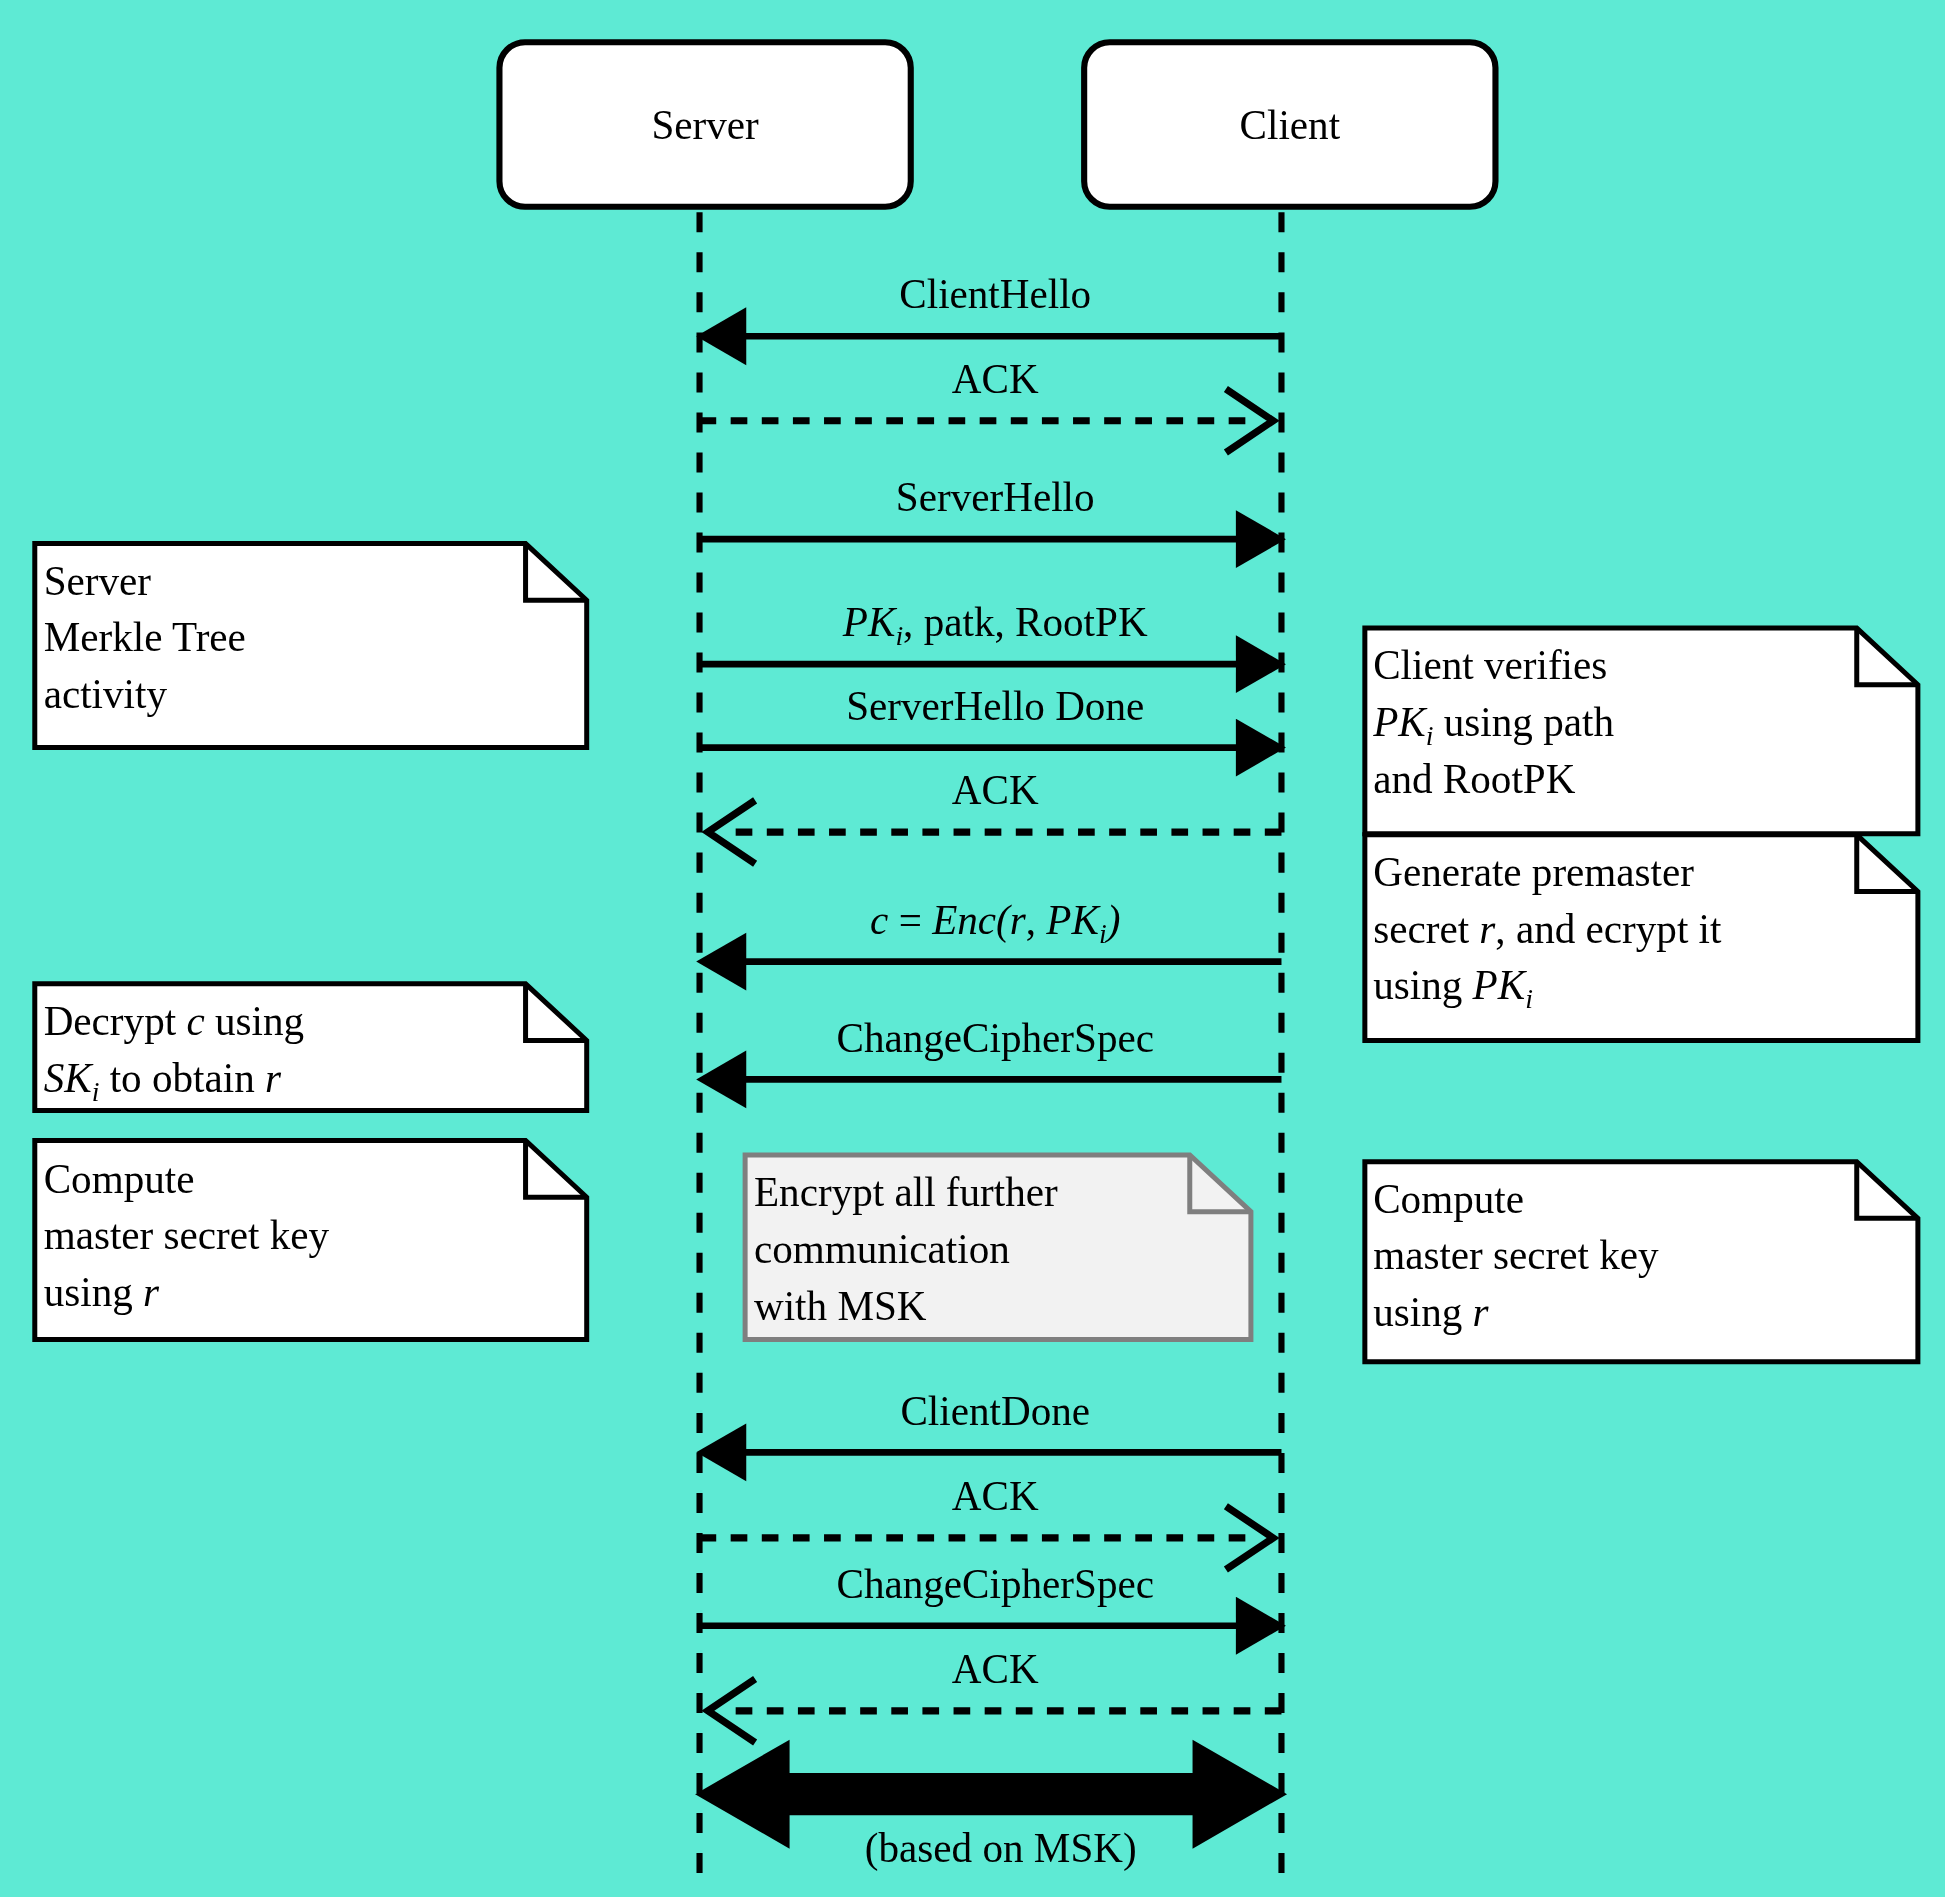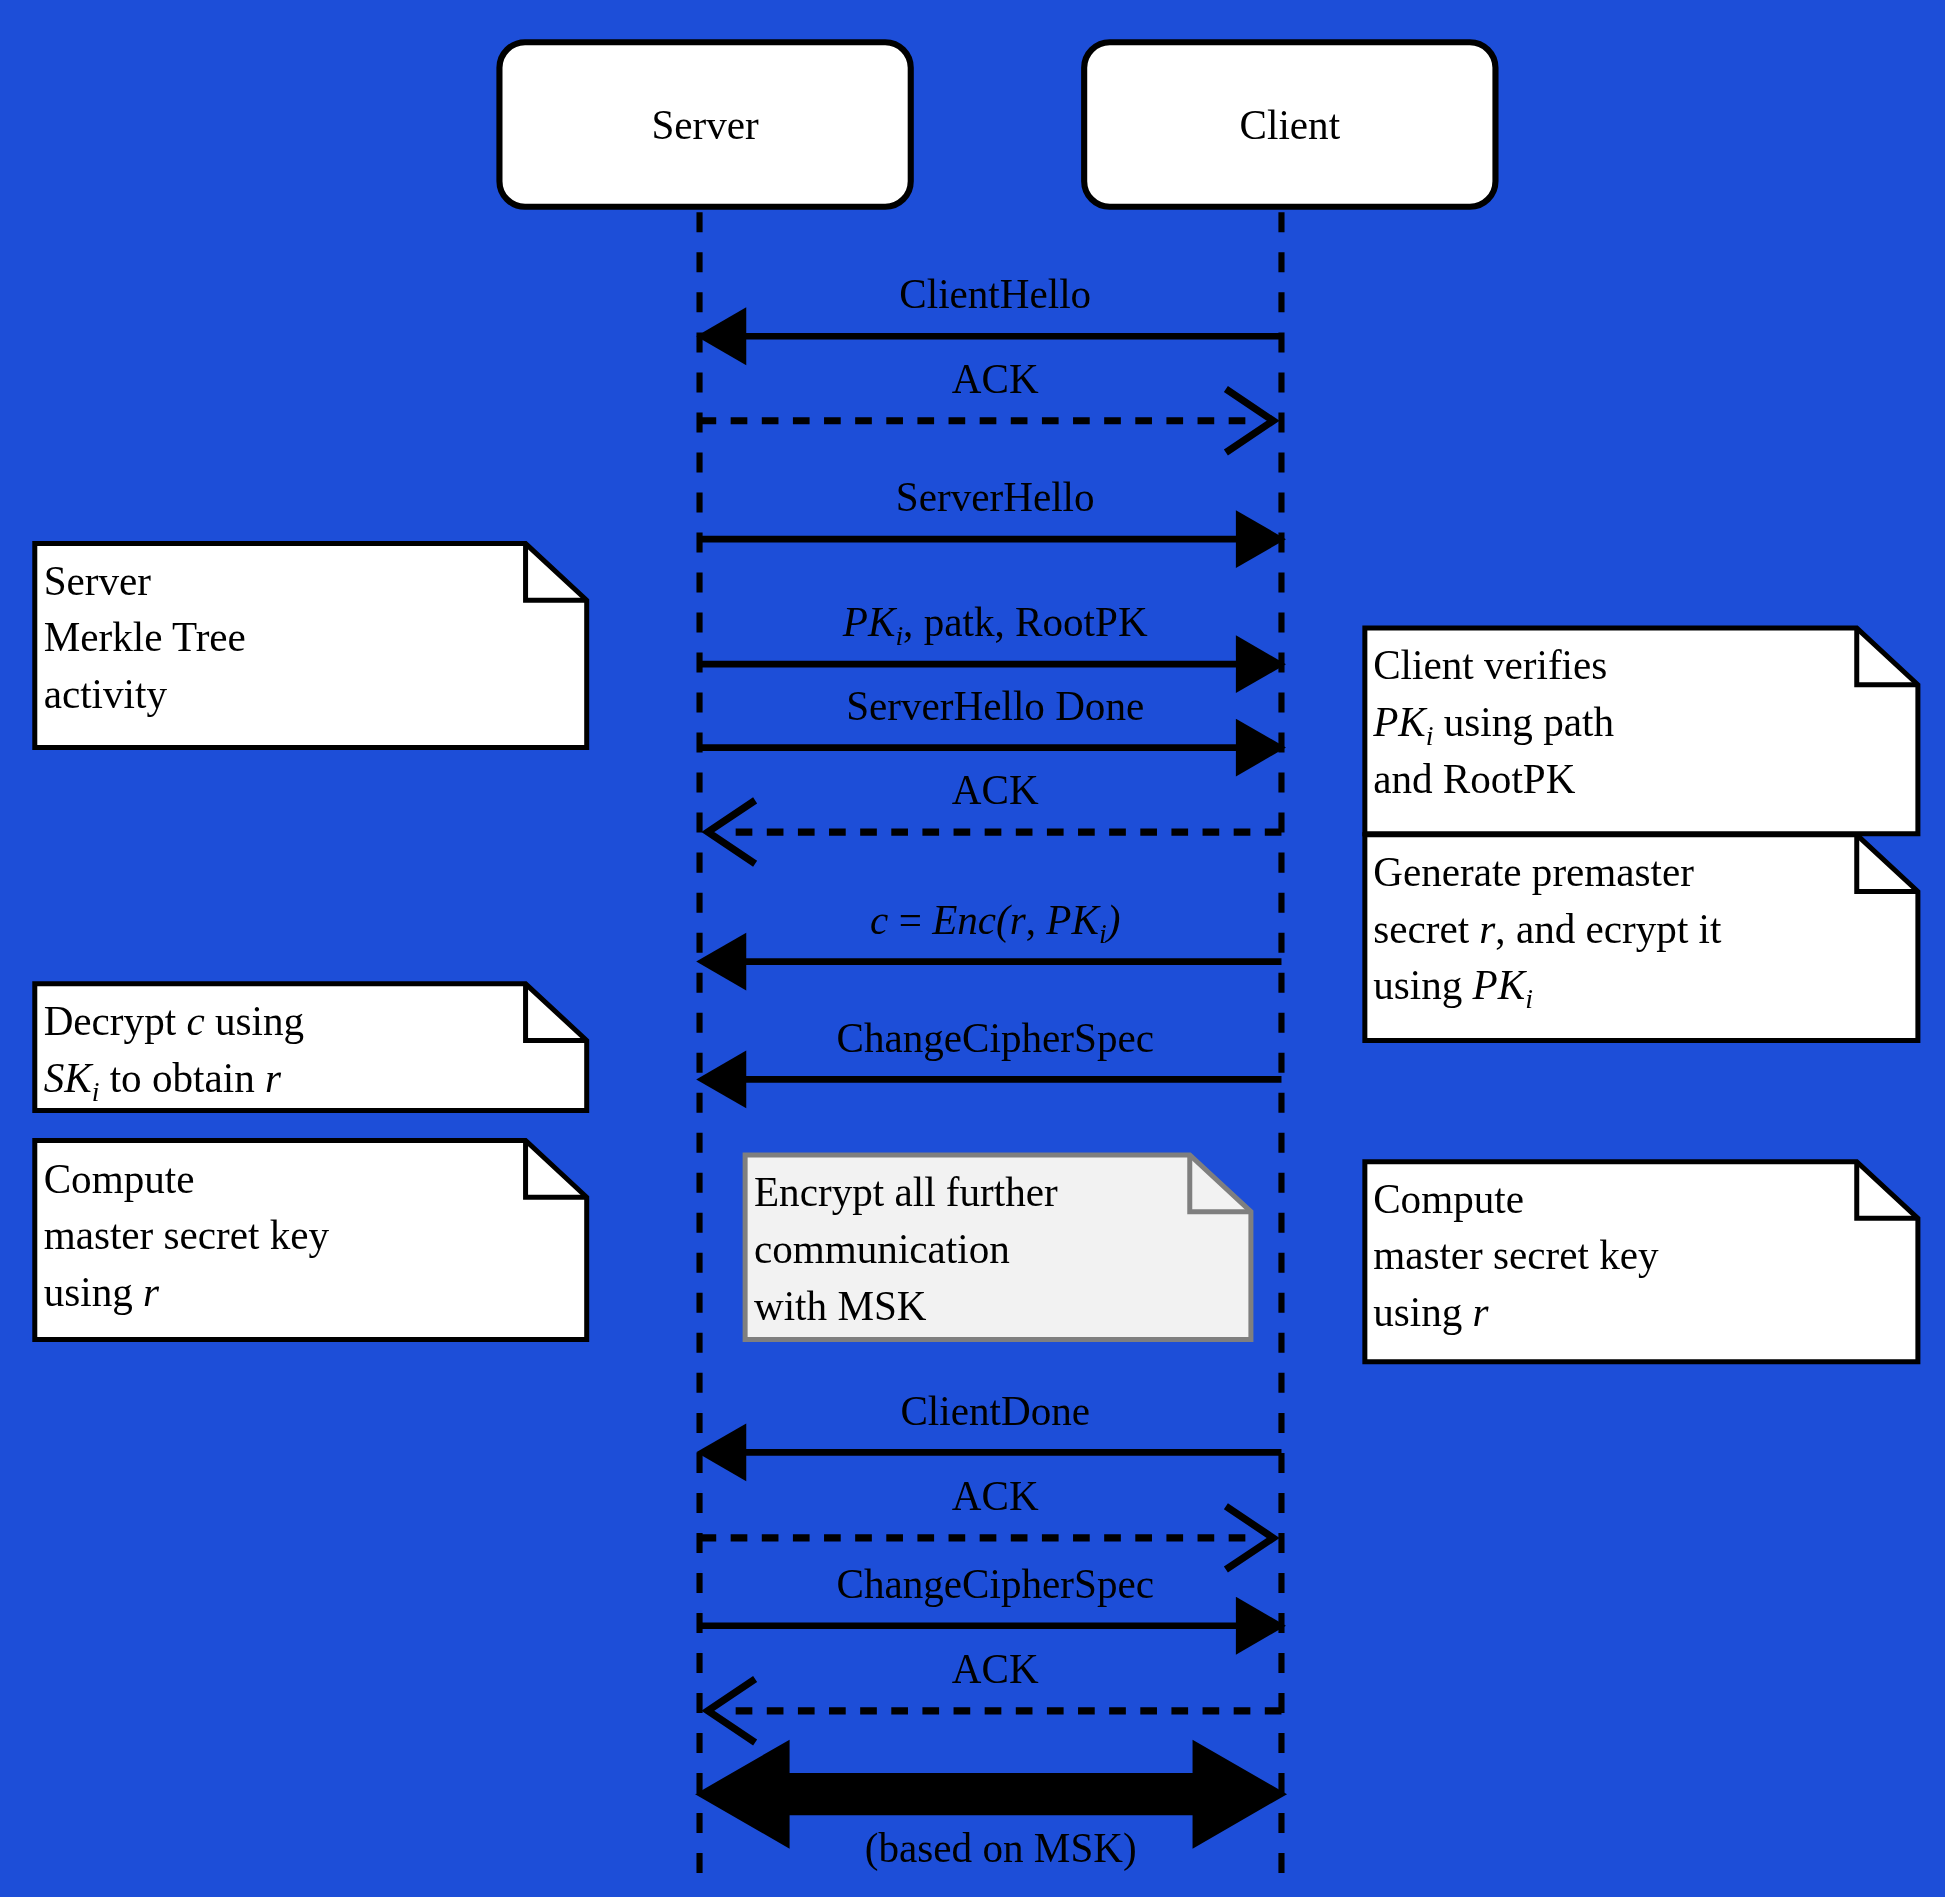--- a/index.html
+++ b/index.html
@@ -8,21 +8,21 @@
     padding: 0;
     background: #ffffff;
   }
   body {
     font-family: "Liberation Serif", "DejaVu Serif", serif;
   }
   #diagram-root {
     position: relative;
     width: 1946px;
     height: 1897px;
-    background: #1d4ed8;
+    background: #5eead4;
     overflow: hidden;
   }
   svg.layer {
     position: absolute;
     top: 0;
     left: 0;
     width: 1946px;
     height: 1897px;
   }
   .lifeline-box {

